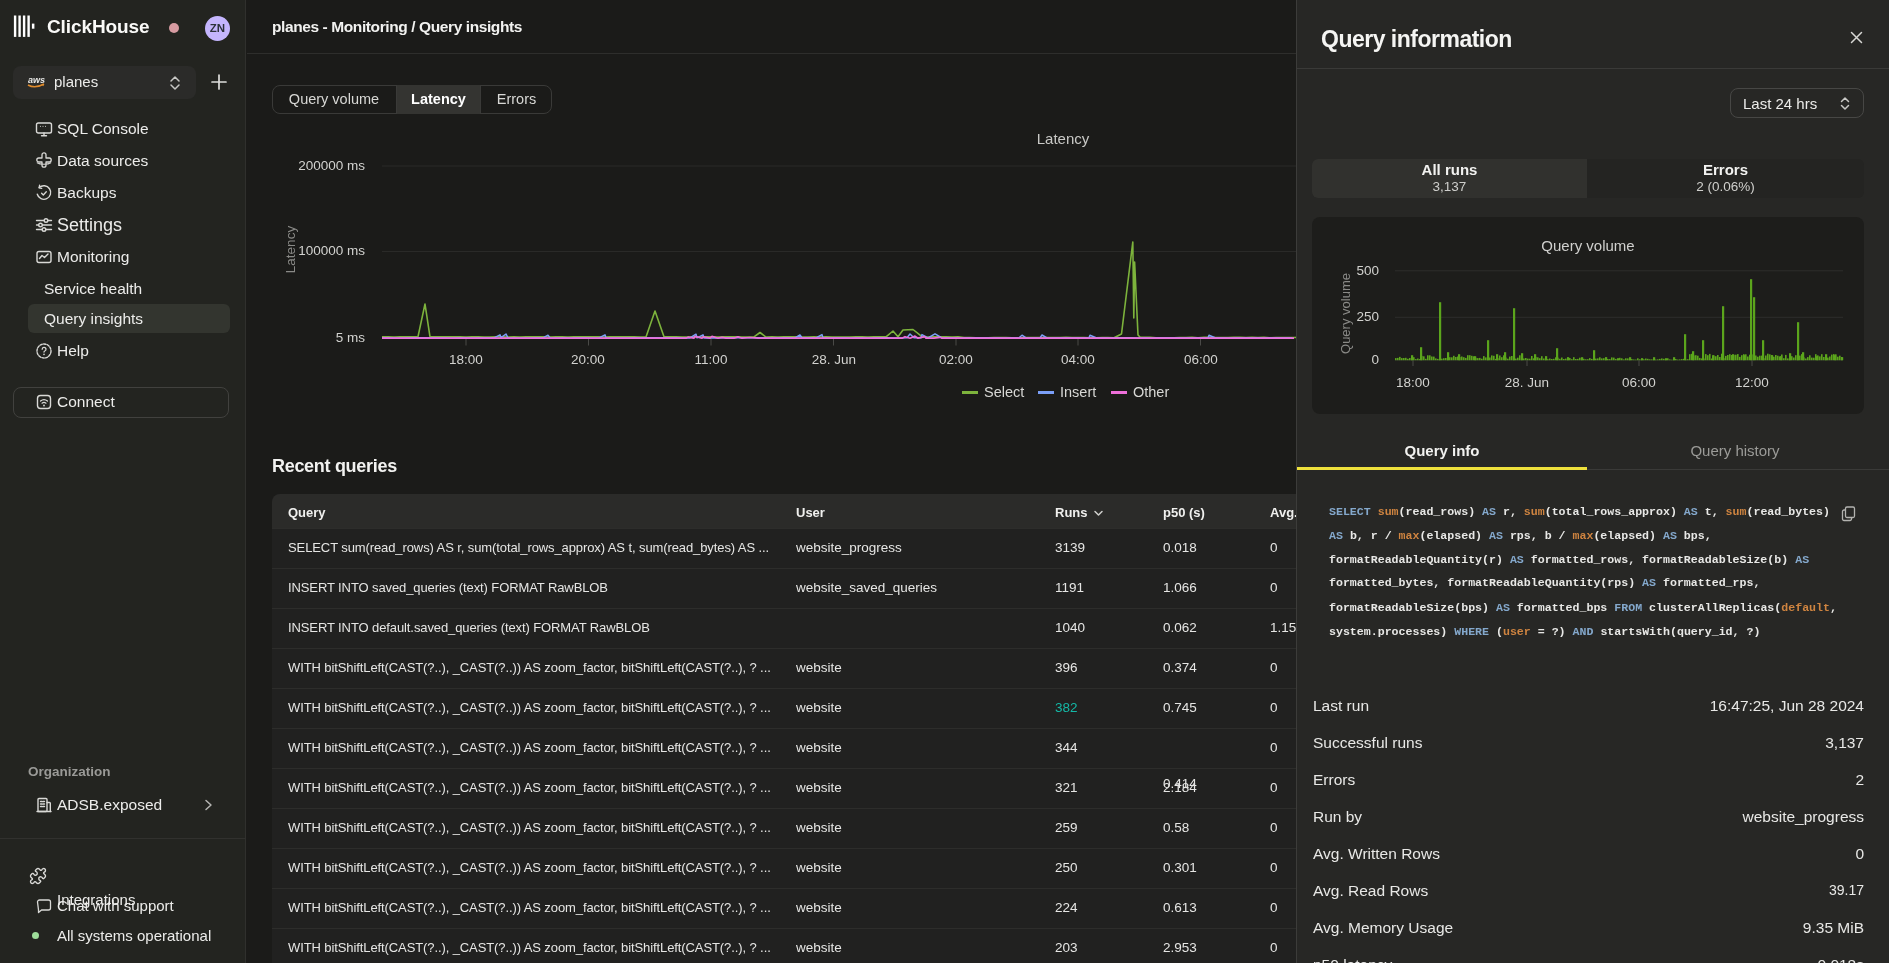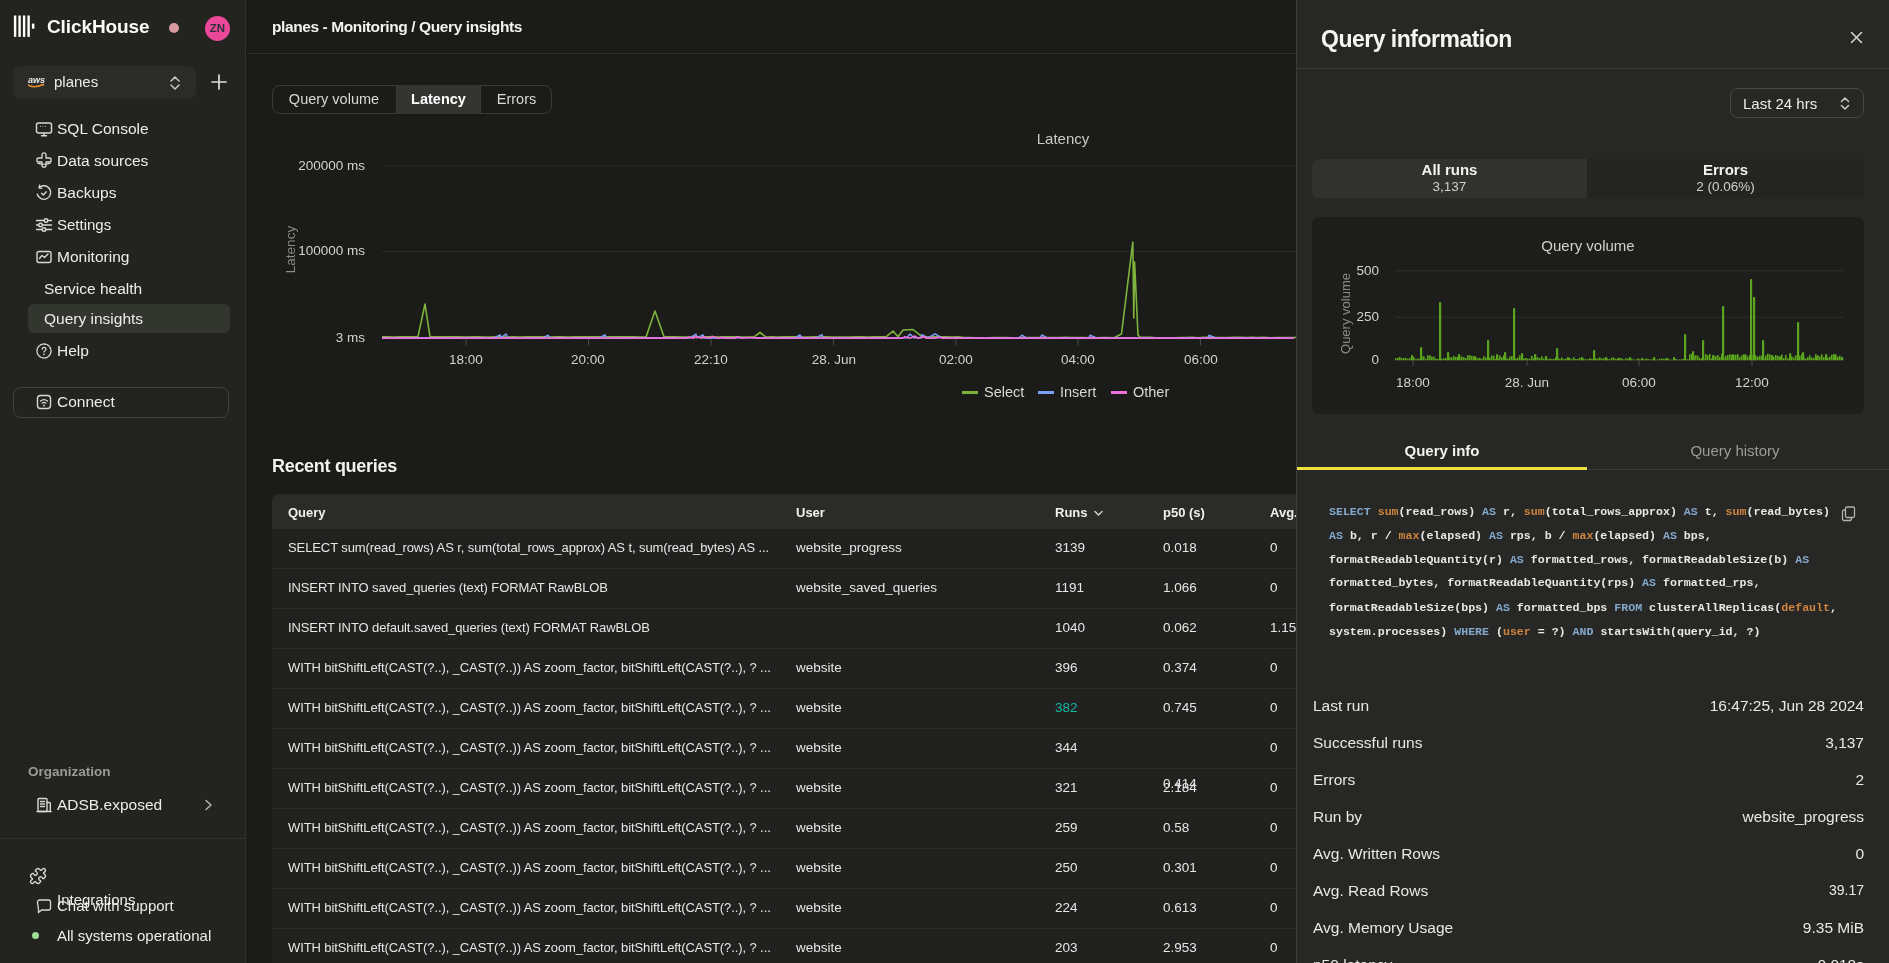--- a/index.html
+++ b/index.html
@@ -10,21 +10,21 @@
 <div class="abs" style="left:0;top:0;width:246px;height:963px;background:#232420;border-right:1px solid #30302d;">
 <svg class="abs" style="left:0;top:0;" width="40" height="44">
         <rect x="13.9" y="15.5" width="2.4" height="21.4" fill="#fff"></rect>
         <rect x="18.4" y="15.5" width="2.4" height="21.4" fill="#fff"></rect>
         <rect x="22.9" y="15.5" width="2.4" height="21.4" fill="#fff"></rect>
         <rect x="27.4" y="15.5" width="2.4" height="21.4" fill="#fff"></rect>
         <rect x="31.9" y="23.6" width="2.5" height="5.1" fill="#fff"></rect>
       </svg>
 <div style="position:absolute;left:47px;top:16px;font-size:19px;font-weight:600;color:#fafaf8;letter-spacing:-0.1px;">ClickHouse</div>
 <div style="position:absolute;left:169px;top:23px;width:10px;height:10px;border-radius:50%;background:#d79ba1;"></div>
-<div style="position:absolute;left:205px;top:16px;width:25px;height:25px;border-radius:50%;background:#ec4899;color:#2b313a;font-size:11.5px;font-weight:700;text-align:center;line-height:25px;letter-spacing:0.2px;">ZN</div>
+<div style="position:absolute;left:205px;top:16px;width:25px;height:25px;border-radius:50%;background:#c4b5fd;color:#2b313a;font-size:11.5px;font-weight:700;text-align:center;line-height:25px;letter-spacing:0.2px;">ZN</div>
 <div style="position:absolute;left:13px;top:66px;width:183px;height:33px;border-radius:8px;background:#2b2b29;"></div>
 <svg class="abs" style="left:26px;top:73px;" width="22" height="20" viewBox="0 0 22 20">
 <text x="2" y="10" font-family="Liberation Sans" font-size="9" font-weight="700" fill="#e9e9e7" font-style="italic">aws</text>
 <path d="M2 12 Q9 16 18 11" stroke="#e08c2e" stroke-width="1.6" fill="none"></path>
 <path d="M18 11 l-0.5 2.2 l-2-1.4 z" fill="#e08c2e"></path>
 </svg>
 <div style="position:absolute;left:54px;top:73px;font-size:15px;color:#ececea;">planes</div>
 <svg class="abs" style="left:168px;top:74px;" width="14" height="18" viewBox="0 0 14 18">
 <path d="M3 7 L7 3 L11 7" stroke="#c9c9c6" stroke-width="1.5" fill="none" stroke-linecap="round" stroke-linejoin="round"></path>
 <path d="M3 11 L7 15 L11 11" stroke="#c9c9c6" stroke-width="1.5" fill="none" stroke-linecap="round" stroke-linejoin="round"></path>
@@ -53,21 +53,21 @@
       </svg>
 <div style="position:absolute;left:57px;top:183px;font-size:15.5px;color:#ececea;font-weight:400;line-height:20px;">Backups</div>
 <svg class="abs" style="left:35px;top:216px;" width="18" height="18" viewBox="0 0 18 18" fill="none" stroke="#d9d9d6" stroke-width="1.4" stroke-linecap="round" stroke-linejoin="round">
         <path d="M1.5 4.5 H16.5"></path>
         <path d="M1.5 9 H16.5"></path>
         <path d="M1.5 13.5 H16.5"></path>
         <circle cx="11" cy="4.5" r="1.8" fill="#232420"></circle>
         <circle cx="5.5" cy="9" r="1.8" fill="#232420"></circle>
         <circle cx="9" cy="13.5" r="1.8" fill="#232420"></circle>
       </svg>
-<div style="position:absolute;left:57px;top:215px;font-size:15px;color:#ececea;font-weight:400;line-height:20px;">Settings</div>
+<div style="position:absolute;left:57px;top:215px;font-size:18px;color:#ececea;font-weight:400;line-height:20px;">Settings</div>
 <svg class="abs" style="left:35px;top:248px;" width="18" height="18" viewBox="0 0 18 18" fill="none" stroke="#d9d9d6" stroke-width="1.4" stroke-linecap="round" stroke-linejoin="round">
         <rect x="2" y="3.5" width="14" height="11" rx="2"></rect>
         <path d="M4.5 10.5 l2.5-3 l2.5 2 l3.5-3.5"></path>
       </svg>
 <div style="position:absolute;left:57px;top:247px;font-size:15.5px;color:#ececea;font-weight:400;line-height:20px;">Monitoring</div>
 <div style="position:absolute;left:44px;top:278.5px;font-size:15.5px;color:#ececea;font-weight:400;line-height:20px;">Service health</div>
 <div style="position:absolute;left:28px;top:304px;width:202px;height:29px;border-radius:6px;background:#33352f;"></div>
 <div style="position:absolute;left:44px;top:308.5px;font-size:15.5px;color:#ececea;font-weight:400;line-height:20px;">Query insights</div>
 <svg class="abs" style="left:35px;top:342px;" width="18" height="18" viewBox="0 0 18 18" fill="none" stroke="#d9d9d6" stroke-width="1.4" stroke-linecap="round" stroke-linejoin="round">
         <circle cx="9" cy="9" r="7" stroke-dasharray="2.2 1.4"></circle>
@@ -110,25 +110,25 @@
 <div style="position:absolute;left:0;top:0;width:1642px;height:54px;border-bottom:1px solid #2e2e2c;"></div>
 <div style="position:absolute;left:25px;top:18px;font-size:15.5px;font-weight:700;color:#f2f2f0;letter-spacing:-0.4px;">planes - Monitoring / Query insights</div>
 <div style="position:absolute;left:25px;top:85px;width:280px;height:29px;border:1px solid #3a3a38;border-radius:8px;"></div>
 <div style="position:absolute;left:149px;top:85px;width:85px;height:29px;background:#343431;border-left:1px solid #3a3a38;border-right:1px solid #3a3a38;"></div>
 <div style="position:absolute;left:25px;top:85px;width:124px;height:29px;line-height:29px;text-align:center;font-size:14.5px;color:#d8d8d5;">Query volume</div>
 <div style="position:absolute;left:149px;top:85px;width:85px;height:29px;line-height:29px;text-align:center;font-size:14.5px;font-weight:700;color:#ffffff;">Latency</div>
 <div style="position:absolute;left:234px;top:85px;width:71px;height:29px;line-height:29px;text-align:center;font-size:14.5px;color:#d8d8d5;">Errors</div>
 <div style="position:absolute;left:766px;top:130px;width:100px;text-align:center;font-size:15px;color:#c9c9c6;">Latency</div>
 <div style="position:absolute;left:40px;top:158px;width:78px;text-align:right;font-size:13.5px;color:#d2d2cf;">200000 ms</div>
 <div style="position:absolute;left:40px;top:243px;width:78px;text-align:right;font-size:13.5px;color:#d2d2cf;">100000 ms</div>
-<div style="position:absolute;left:40px;top:330px;width:78px;text-align:right;font-size:13.5px;color:#d2d2cf;">3 ms</div>
+<div style="position:absolute;left:40px;top:330px;width:78px;text-align:right;font-size:13.5px;color:#d2d2cf;">5 ms</div>
 <div style="position:absolute;left:3px;top:242px;width:80px;text-align:center;font-size:13.5px;color:#8a8a87;transform:rotate(-90deg);transform-origin:center;">Latency</div>
 <div style="position:absolute;left:179px;top:352px;width:80px;text-align:center;font-size:13.5px;color:#d2d2cf;">18:00</div>
 <div style="position:absolute;left:301px;top:352px;width:80px;text-align:center;font-size:13.5px;color:#d2d2cf;">20:00</div>
-<div style="position:absolute;left:424px;top:352px;width:80px;text-align:center;font-size:13.5px;color:#d2d2cf;">22:10</div>
+<div style="position:absolute;left:424px;top:352px;width:80px;text-align:center;font-size:13.5px;color:#d2d2cf;">11:00</div>
 <div style="position:absolute;left:547px;top:352px;width:80px;text-align:center;font-size:13.5px;color:#d2d2cf;">28. Jun</div>
 <div style="position:absolute;left:669px;top:352px;width:80px;text-align:center;font-size:13.5px;color:#d2d2cf;">02:00</div>
 <div style="position:absolute;left:791px;top:352px;width:80px;text-align:center;font-size:13.5px;color:#d2d2cf;">04:00</div>
 <div style="position:absolute;left:914px;top:352px;width:80px;text-align:center;font-size:13.5px;color:#d2d2cf;">06:00</div>
 <div style="position:absolute;left:715px;top:391px;width:16px;height:2.5px;background:#7db33c;"></div>
 <div style="position:absolute;left:737px;top:384px;font-size:14.5px;color:#d8d8d5;">Select</div>
 <div style="position:absolute;left:791px;top:391px;width:16px;height:2.5px;background:#7b9ff7;"></div>
 <div style="position:absolute;left:813px;top:384px;font-size:14.5px;color:#d8d8d5;">Insert</div>
 <div style="position:absolute;left:864px;top:391px;width:16px;height:2.5px;background:#ee6fd9;"></div>
 <div style="position:absolute;left:886px;top:384px;font-size:14.5px;color:#d8d8d5;">Other</div>

